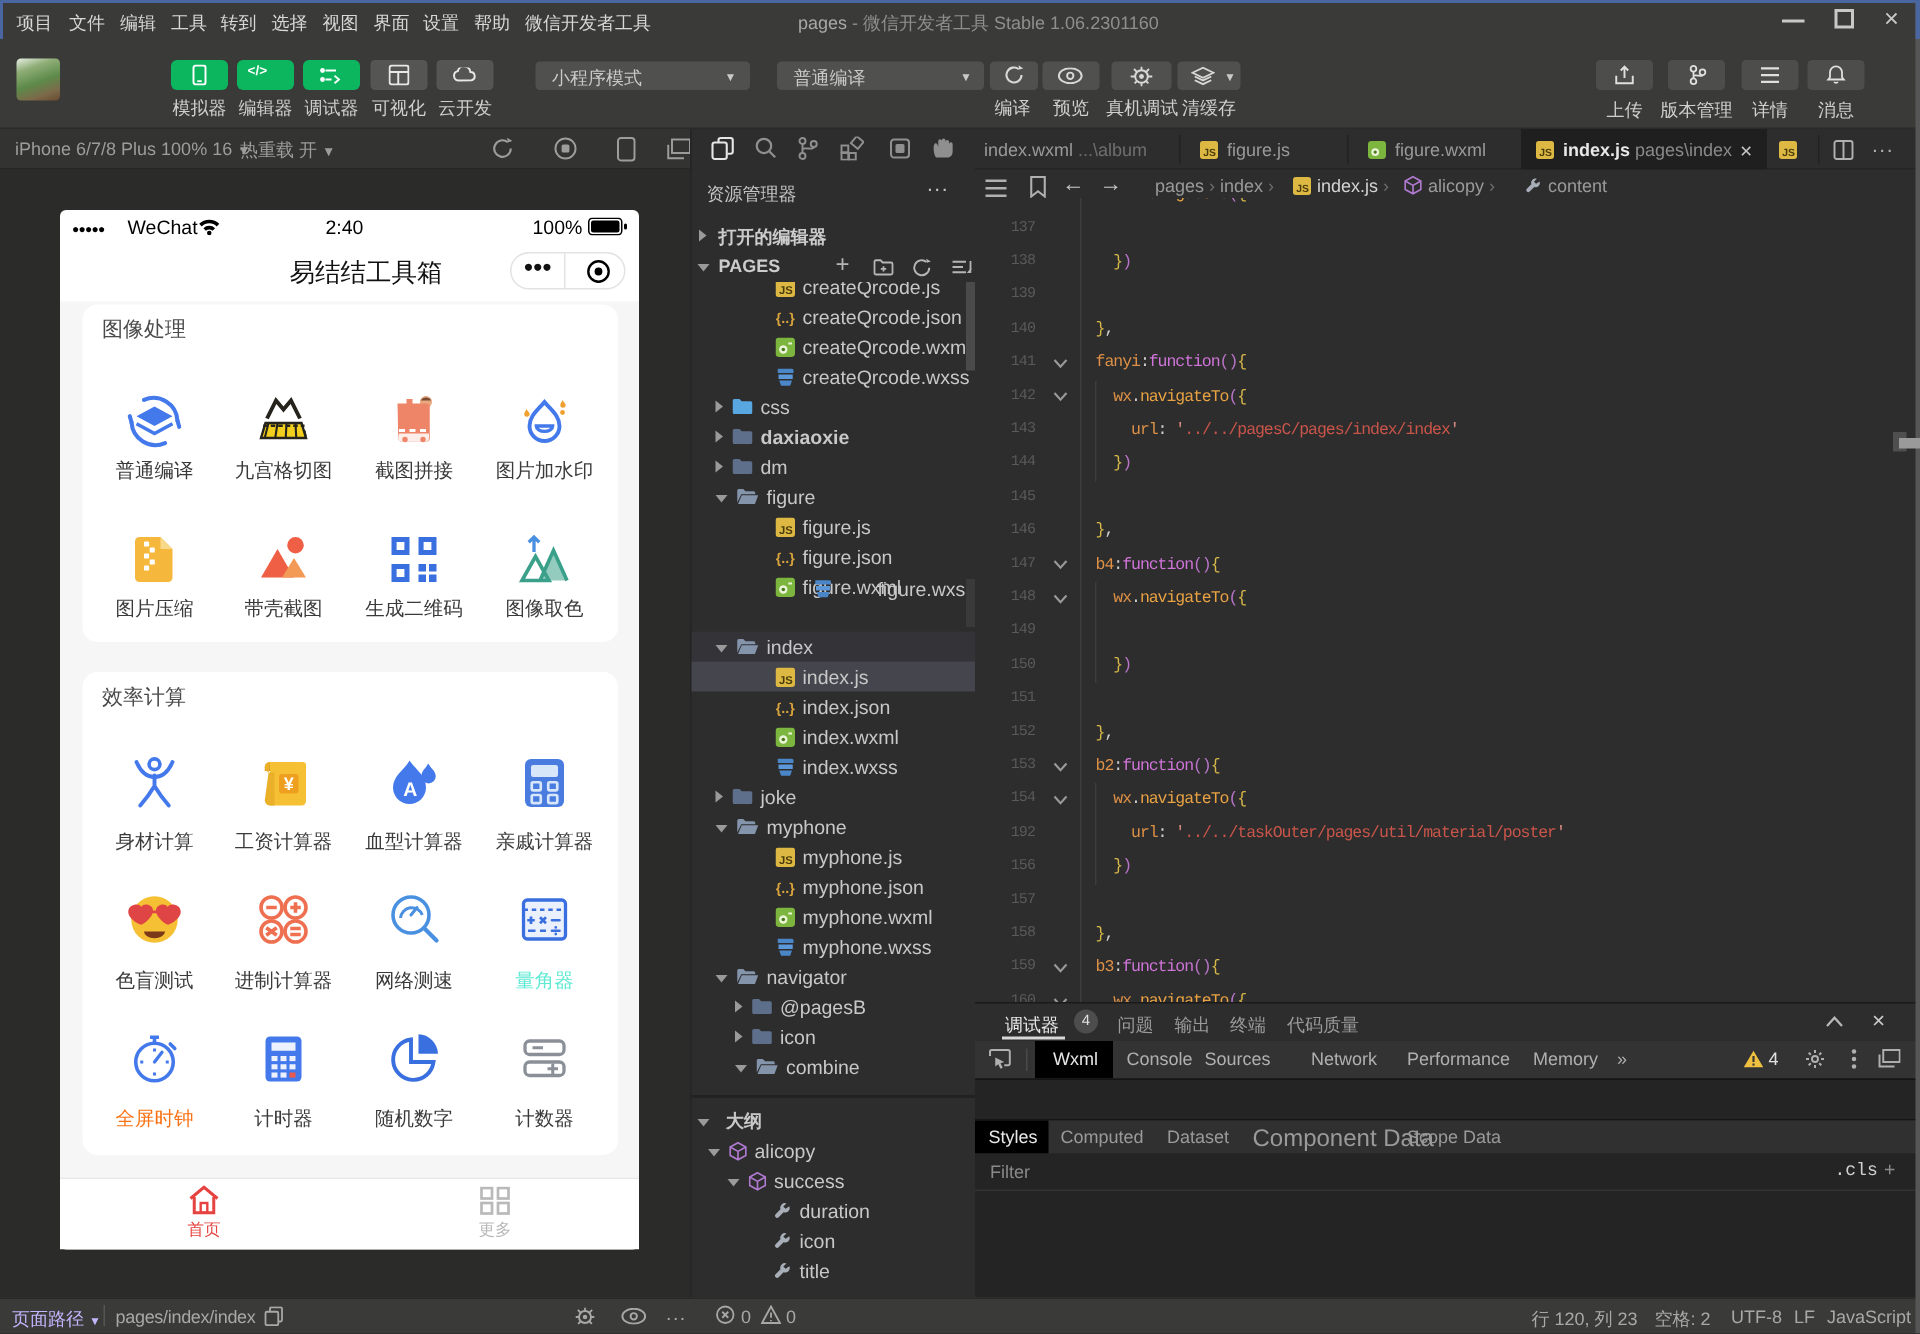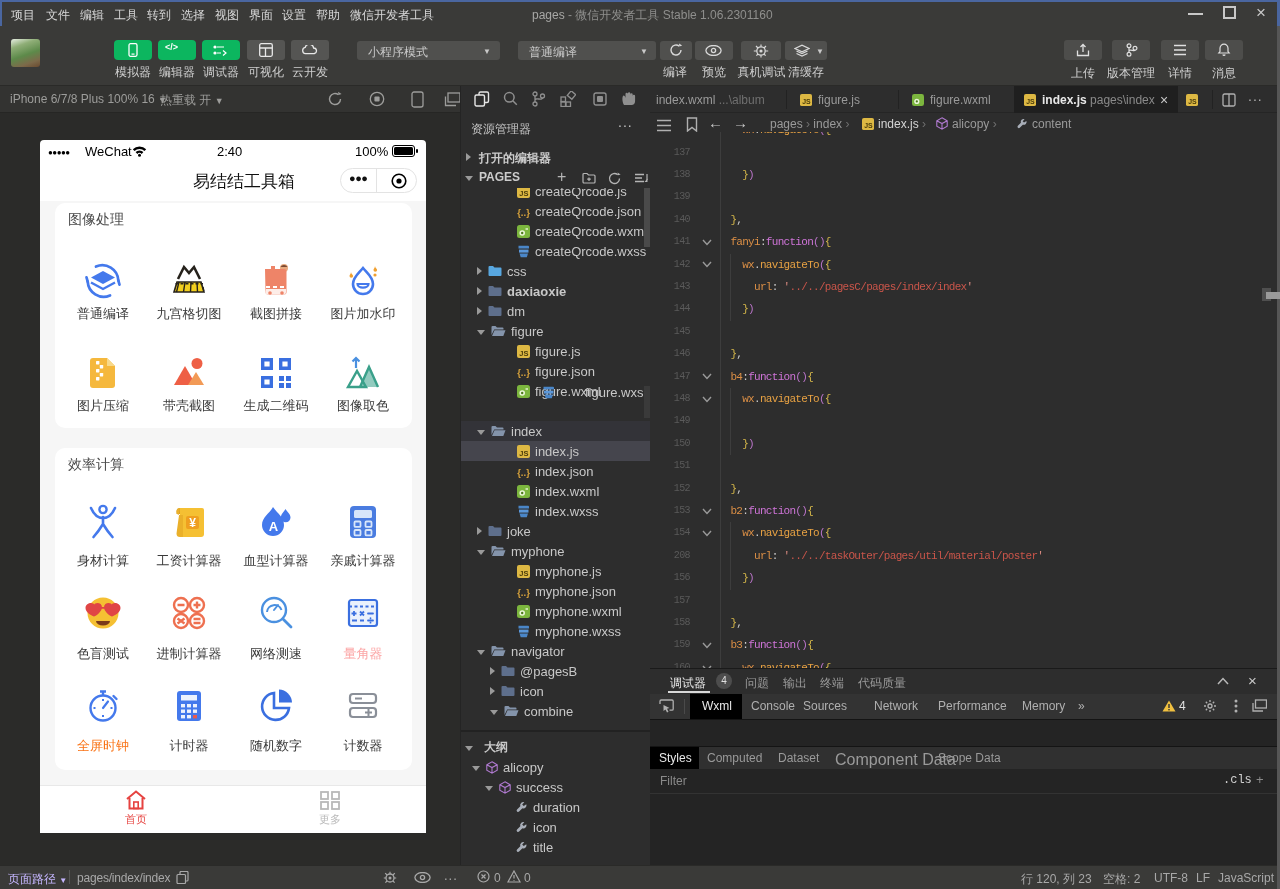--- a/index.html
+++ b/index.html
@@ -358,21 +358,21 @@
           <path d="M21 25.5 h7 M24.5 22 v7" stroke="#8a8f98" stroke-width="2"></path>
         </svg>
 </div>
 <div class="a lbl" style="left:23px;top:412px;width:80px;color:#3a3a3a;font-size:13px">身材计算</div>
 <div class="a lbl" style="left:104px;top:412px;width:90px;color:#3a3a3a;font-size:13px">工资计算器</div>
 <div class="a lbl" style="left:191px;top:412px;width:90px;color:#3a3a3a;font-size:13px">血型计算器</div>
 <div class="a lbl" style="left:278px;top:412px;width:90px;color:#3a3a3a;font-size:13px">亲戚计算器</div>
 <div class="a lbl" style="left:23px;top:505px;width:80px;color:#3a3a3a;font-size:13px">色盲测试</div>
 <div class="a lbl" style="left:104px;top:505px;width:90px;color:#3a3a3a;font-size:13px">进制计算器</div>
 <div class="a lbl" style="left:196px;top:505px;width:80px;color:#3a3a3a;font-size:13px">网络测速</div>
-<div class="a lbl" style="left:287px;top:505px;width:72px;color:#fca5a5;font-size:13px">量角器</div>
+<div class="a lbl" style="left:287px;top:505px;width:72px;color:#5eead4;font-size:13px">量角器</div>
 <div class="a lbl" style="left:23px;top:597px;width:80px;color:#f97316;font-size:13px">全屏时钟</div>
 <div class="a lbl" style="left:113px;top:597px;width:72px;color:#3a3a3a;font-size:13px">计时器</div>
 <div class="a lbl" style="left:196px;top:597px;width:80px;color:#3a3a3a;font-size:13px">随机数字</div>
 <div class="a lbl" style="left:287px;top:597px;width:72px;color:#3a3a3a;font-size:13px">计数器</div>
 
 <div class="a" style="left:0;top:645px;width:386px;height:48px;background:#fff;border-top:1px solid #e8e8e8"></div>
 <svg class="a" style="left:85px;top:650px" width="22" height="20" viewBox="0 0 22 20">
         <path d="M2 9 L11 1.5 L20 9" fill="none" stroke="#e64340" stroke-width="2"></path>
         <path d="M4.5 8 V18.5 H17.5 V8" fill="none" stroke="#e64340" stroke-width="2"></path>
         <rect x="8.8" y="12" width="4.4" height="6.5" fill="none" stroke="#e64340" stroke-width="1.6"></rect>
@@ -830,21 +830,21 @@
 <div class="a cnum" style="top:368.0px">153</div>
 <svg class="a" style="left:52px;top:375.7px" width="10" height="7" viewBox="0 0 10 7">
           <path d="M1 1 L5 5.5 L9 1" fill="none" stroke="#9a9a9a" stroke-width="1.4"></path>
         </svg>
 <div class="a cline" style="top:368.0px">&nbsp;&nbsp;<i style="color:#dd9046">b2</i><i style="color:#cfcfcf">:</i><i style="color:#cf74d8">function</i><i style="color:#b974c8">()</i><i style="color:#d6b84a">{</i></div>
 <div class="a cnum" style="top:390.4px">154</div>
 <svg class="a" style="left:52px;top:398.1px" width="10" height="7" viewBox="0 0 10 7">
           <path d="M1 1 L5 5.5 L9 1" fill="none" stroke="#9a9a9a" stroke-width="1.4"></path>
         </svg>
 <div class="a cline" style="top:390.4px">&nbsp;&nbsp;&nbsp;&nbsp;<i style="color:#dd9046">wx</i><i style="color:#cfcfcf">.</i><i style="color:#e8a243">navigateTo</i><i style="color:#b974c8">(</i><i style="color:#d6b84a">{</i></div>
-<div class="a cnum" style="top:412.8px">208</div>
+<div class="a cnum" style="top:412.8px">192</div>
 <div class="a cline" style="top:412.8px">&nbsp;&nbsp;&nbsp;&nbsp;&nbsp;&nbsp;<i style="color:#dd9046">url</i><i style="color:#cfcfcf">:</i> <i style="color:#d98a80">'</i><i style="color:#c9554a">../../taskOuter/pages/util/material/poster</i><i style="color:#d98a80">'</i></div>
 <div class="a cnum" style="top:435.2px">156</div>
 <div class="a cline" style="top:435.2px">&nbsp;&nbsp;&nbsp;&nbsp;<i style="color:#d6b84a">}</i><i style="color:#b974c8">)</i></div>
 <div class="a cnum" style="top:457.6px">157</div>
 <div class="a cnum" style="top:480.0px">158</div>
 <div class="a cline" style="top:480.0px">&nbsp;&nbsp;<i style="color:#d6b84a">}</i><i style="color:#cfcfcf">,</i></div>
 <div class="a cnum" style="top:502.4px">159</div>
 <svg class="a" style="left:52px;top:510.1px" width="10" height="7" viewBox="0 0 10 7">
           <path d="M1 1 L5 5.5 L9 1" fill="none" stroke="#9a9a9a" stroke-width="1.4"></path>
         </svg>

